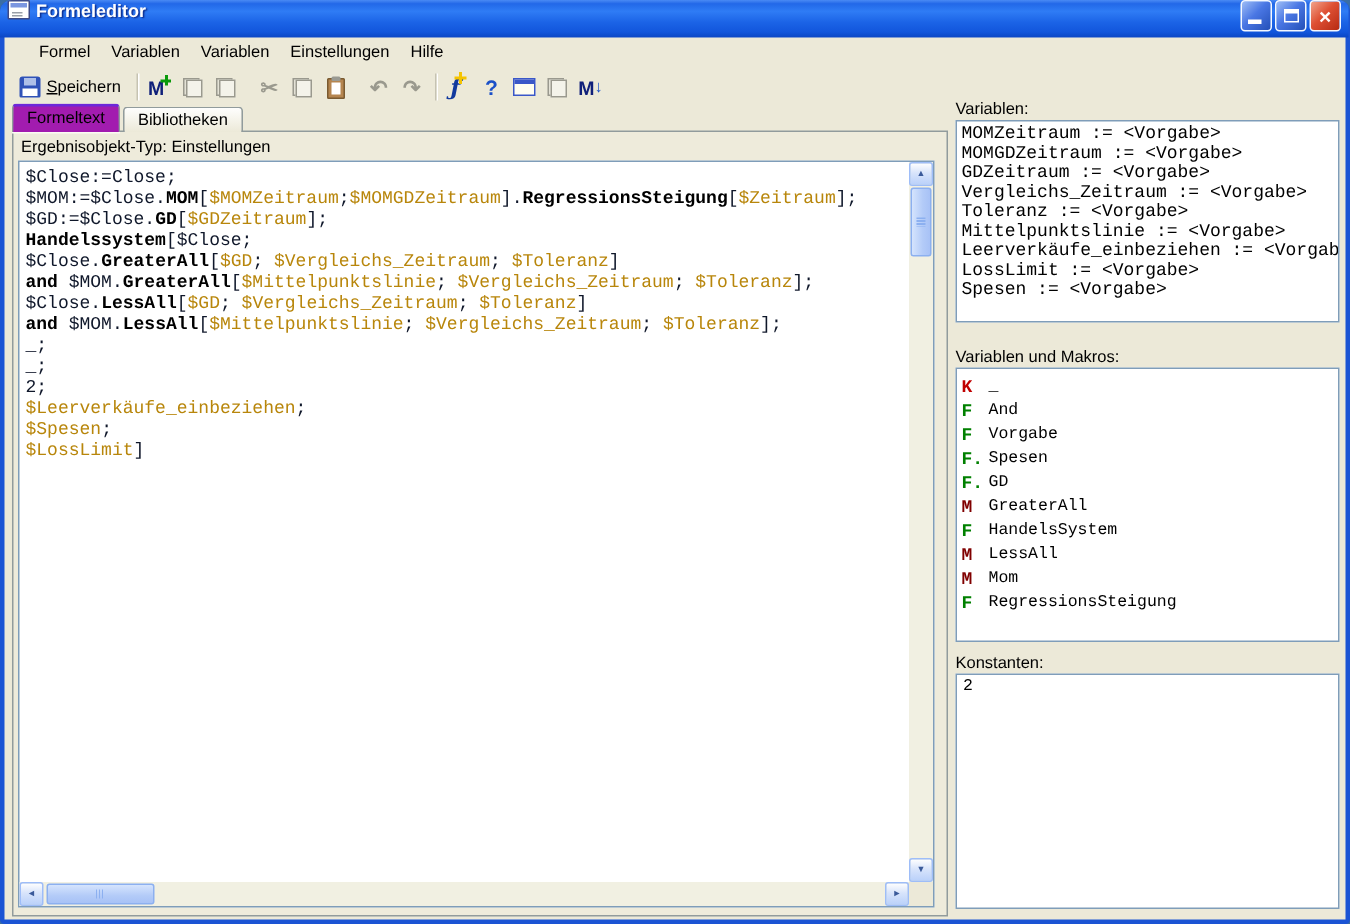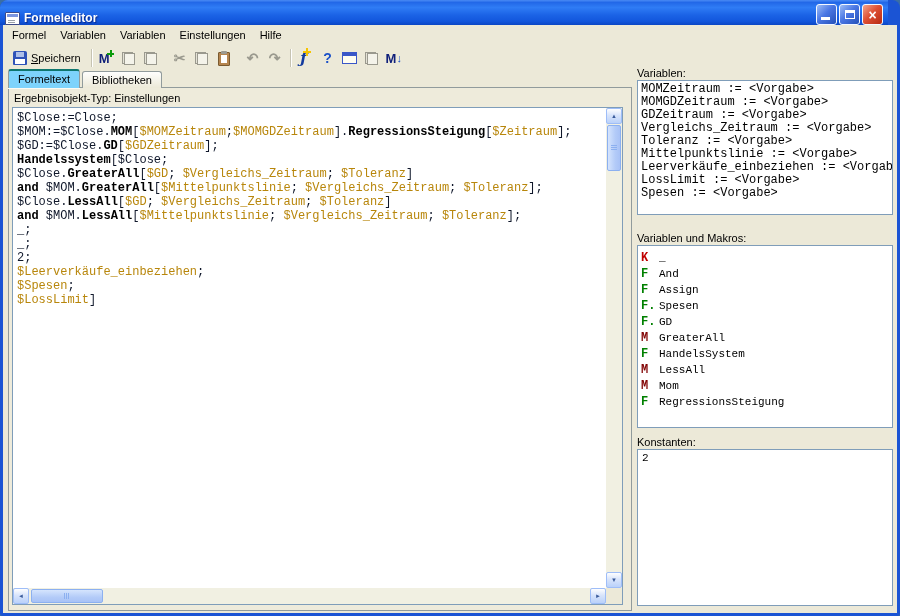--- a/index.html
+++ b/index.html
@@ -1,37 +1,37 @@
 <!DOCTYPE html>
 <html style="--var-color: #b8860b;"><head>
 <meta charset="utf-8">
 <style>
   *{margin:0;padding:0;box-sizing:border-box}
   html,body{width:900px;height:616px;font-family:"Liberation Sans",sans-serif;background:#3a6ea5;overflow:hidden}
   .window{position:absolute;left:0;top:0;width:900px;height:616px;background:#1b54d4;border-radius:8px 8px 3px 3px;overflow:hidden}
 
   
-  .titlebar{position:absolute;left:0;top:0;right:12px;height:25px;display:flex;align-items:flex-end;padding:0 5px;
+  .titlebar{position:absolute;left:0;top:0;right:1px;height:25px;display:flex;align-items:flex-start;padding:0 5px;
     background:linear-gradient(180deg,#4a8af4 0%,#2268e8 10%,#2f7cf5 30%,#1b63e6 60%,#1256dc 85%,#0b46c4 100%)}
   .title-icon{width:15px;height:13px;background:#fff;border:1px solid #3e4a86;border-radius:1px;position:relative;margin-right:4px;flex:0 0 auto}
   .title-icon::before{content:"";position:absolute;left:1px;right:1px;top:1px;height:3px;background:#7b96e0}
   .title-icon::after{content:"";position:absolute;left:2px;top:7px;width:7px;height:1px;background:#9aa0a8;box-shadow:0 2px 0 #9aa0a8}
   .title-text{color:#fff;font-weight:bold;font-size:12px;text-shadow:1px 1px 1px #0a2a8a;flex:1}
   .win-controls{display:flex;align-items:center}
   .winbtn{width:21px;height:21px;border:1px solid #f4f8ff;border-radius:3px;margin-left:2px;display:flex;align-items:center;justify-content:center;position:relative}
   .winbtn.min,.winbtn.max{background:linear-gradient(135deg,#9dbdf6 0%,#4a77e4 45%,#2450b8 100%)}
   .winbtn.close{background:linear-gradient(135deg,#f2a48c 0%,#de5034 45%,#b62a12 100%)}
   .glyph-min{position:absolute;left:4px;bottom:4px;width:9px;height:3px;background:#fff}
   .glyph-max{width:10px;height:9px;border:1px solid #fff;border-top:3px solid #fff}
   .glyph-close{color:#fff;font-weight:bold;font-size:14px;line-height:1}
 
   
   .client{position:absolute;left:3px;right:3px;top:25px;bottom:3px;background:#ece9d8}
 
-  .menubar{position:absolute;left:0;top:0;right:0;height:20px;display:flex;align-items:center;padding-left:2px}
+  .menubar{position:absolute;left:0;top:0;right:0;height:20px;display:flex;align-items:center;padding-left:16px}
   .menu-item{font-size:11px;padding:3px 7px;color:#000;cursor:default}
 
   .toolbar{position:absolute;left:0;top:20px;right:0;height:26px;display:flex;align-items:center;padding-left:4px}
   .tb-btn{height:22px;min-width:22px;display:flex;align-items:center;justify-content:center;border:1px solid transparent;border-radius:2px;padding:0 2px}
   .tb-save{padding:0 5px;gap:4px}
   .tb-save-label{display:block;font-size:11px}
   .tb-save-label::first-letter{text-decoration:underline}
   .tb-sep{width:1px;height:18px;background:#c6c3b2;margin:0 4px;box-shadow:1px 0 0 #fff}
   .tb-gap{width:7px}
   .gl{font-size:12px;line-height:1}
@@ -55,21 +55,21 @@
   .mini-plus{position:relative;width:7px;height:7px;margin:-10px 0 0 -2px}
   .mini-plus::before{content:"";position:absolute;left:3px;top:0;width:2px;height:7px;background:#0a9a0a}
   .mini-plus::after{content:"";position:absolute;left:0;top:3px;width:7px;height:2px;background:#0a9a0a}
   .spark{position:relative;width:8px;height:8px;margin:-12px 0 0 -4px}
   .spark::before{content:"";position:absolute;left:3px;top:0;width:2px;height:8px;background:#f5c400}
   .spark::after{content:"";position:absolute;left:0;top:3px;width:8px;height:2px;background:#f5c400}
 
   
   .tabstrip{position:absolute;left:5px;top:44px;height:19px;display:flex;align-items:flex-end;z-index:2}
   .tab{height:17px;padding:2px 9px 0;font-size:11px;background:linear-gradient(180deg,#fefefd,#ece9d8);border:1px solid #919b9c;border-bottom:none;border-radius:3px 3px 0 0;margin-right:2px}
-  .tab.active{height:19px;background:#7dd3fc;border-top:2px solid #0f766e;box-shadow:0 1px 0 #fcfbf4}
+  .tab.active{height:19px;background:#a21caf;border-top:2px solid #6d28d9;box-shadow:0 1px 0 #fcfbf4}
   .tabpage{position:absolute;left:5px;top:62px;width:624px;height:524px;border:1px solid #919b9c;background:#eeebdb}
   .result-type{position:absolute;left:5px;top:4px;font-size:11px;color:#000}
 
   .editor{position:absolute;left:3px;top:19px;right:8px;bottom:5px;background:#fff;border:1px solid #7f9db9}
   .code{position:absolute;left:1px;top:1px;right:17px;bottom:17px;overflow:hidden;padding:2px 3px;font-family:"Liberation Mono","DejaVu Sans Mono",monospace;font-size:12px;line-height:14px;white-space:pre;color:#000}
   .code-line{height:14px}
   .tok-p{color:#0f172a}
   .tok-f{color:#000;font-weight:bold}
   .tok-v{color:var(--var-color,#b8860b)}
 
@@ -236,21 +236,21 @@
         <div class="fn-row">
           <span class="fn-icon" style="color: rgb(192, 0, 0);">K</span>
           <span class="fn-label">_</span>
         </div>
         <div class="fn-row">
           <span class="fn-icon" style="color: rgb(0, 128, 0);">F</span>
           <span class="fn-label">And</span>
         </div>
         <div class="fn-row">
           <span class="fn-icon" style="color: rgb(0, 128, 0);">F</span>
-          <span class="fn-label">Assign</span>
+          <span class="fn-label">Vorgabe</span>
         </div>
         <div class="fn-row">
           <span class="fn-icon" style="color: rgb(0, 128, 0);">F.</span>
           <span class="fn-label">Spesen</span>
         </div>
         <div class="fn-row">
           <span class="fn-icon" style="color: rgb(0, 128, 0);">F.</span>
           <span class="fn-label">GD</span>
         </div>
         <div class="fn-row">

